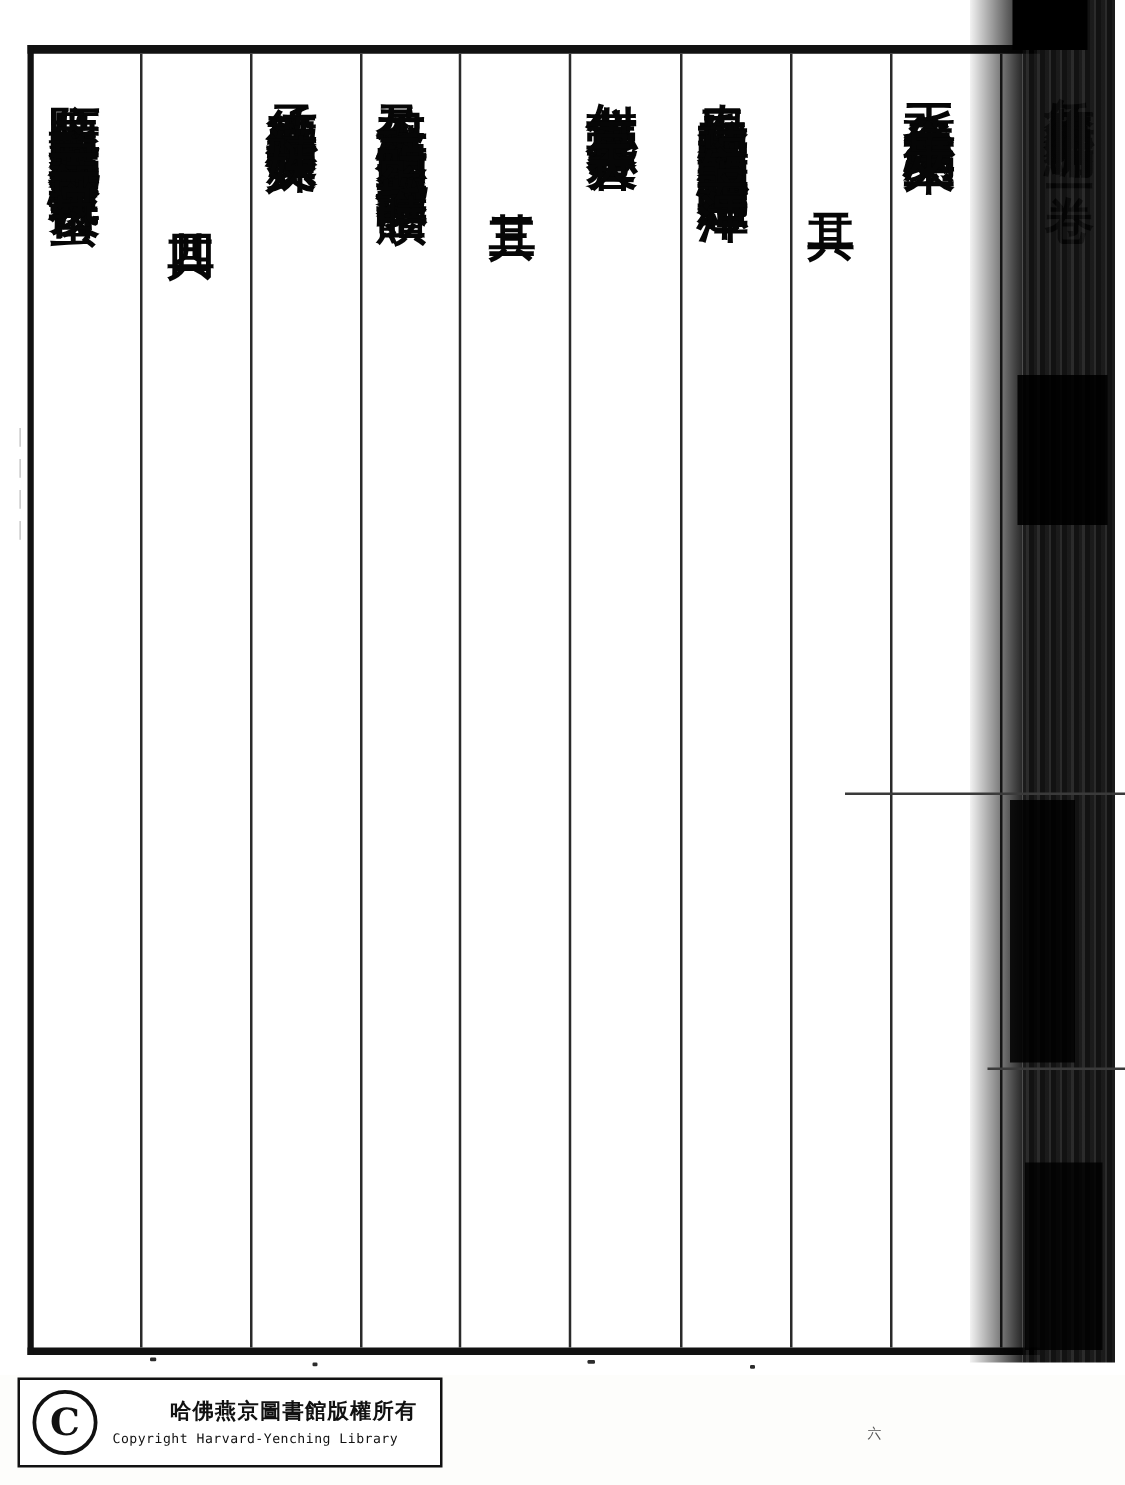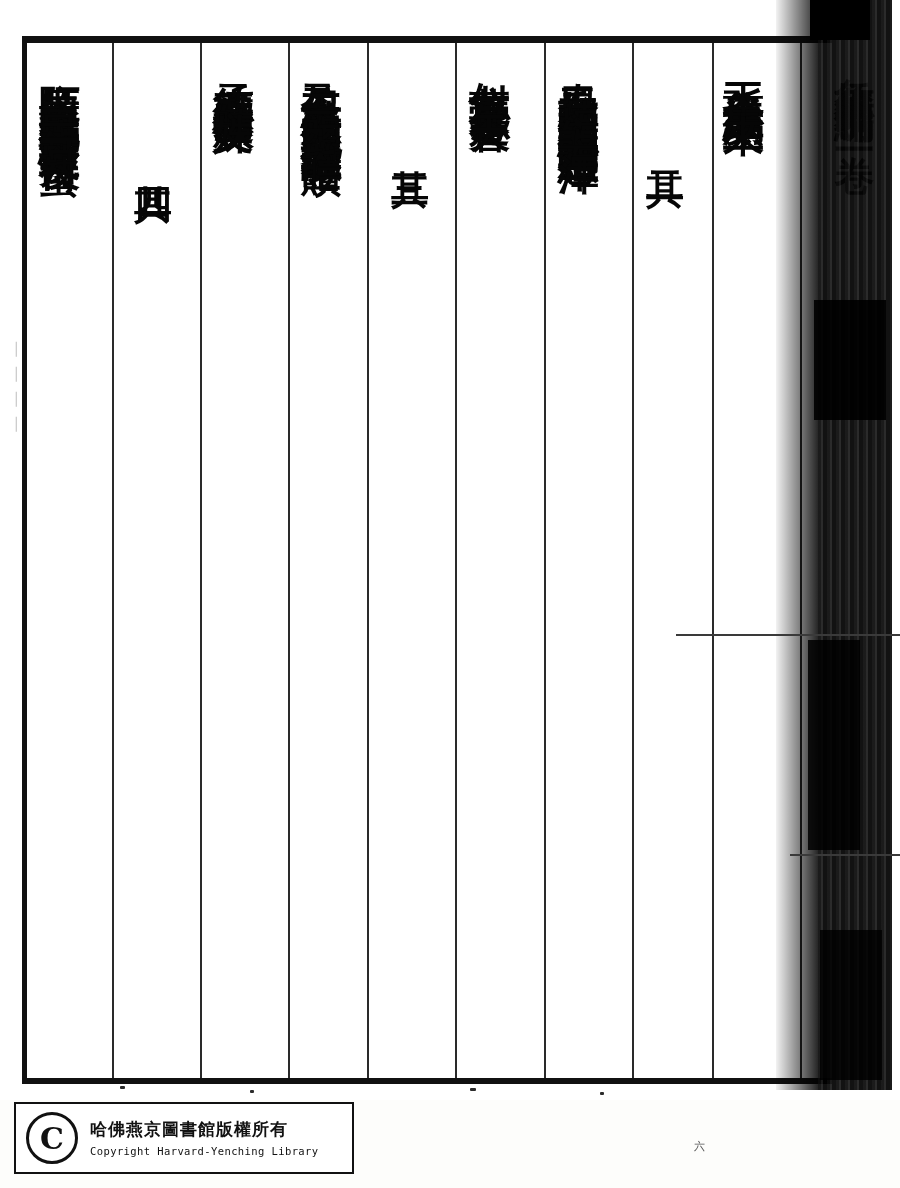--- a/index.html
+++ b/index.html
@@ -188,20 +188,21 @@
     flex-direction: column;
     justify-content: center;
   }
   .stamp-cn {
     font-family: "DejaVu Sans", sans-serif;
     font-size: 17px;
     font-weight: 700;
     color: #111;
     letter-spacing: 1px;
     line-height: 1.25;
+    margin-left: 46px;
   }
   .stamp-en {
     font-family: "DejaVu Sans Mono", monospace;
     font-size: 10.5px;
     color: #111;
     letter-spacing: 0.4px;
     margin-top: 5px;
   }
 
   

